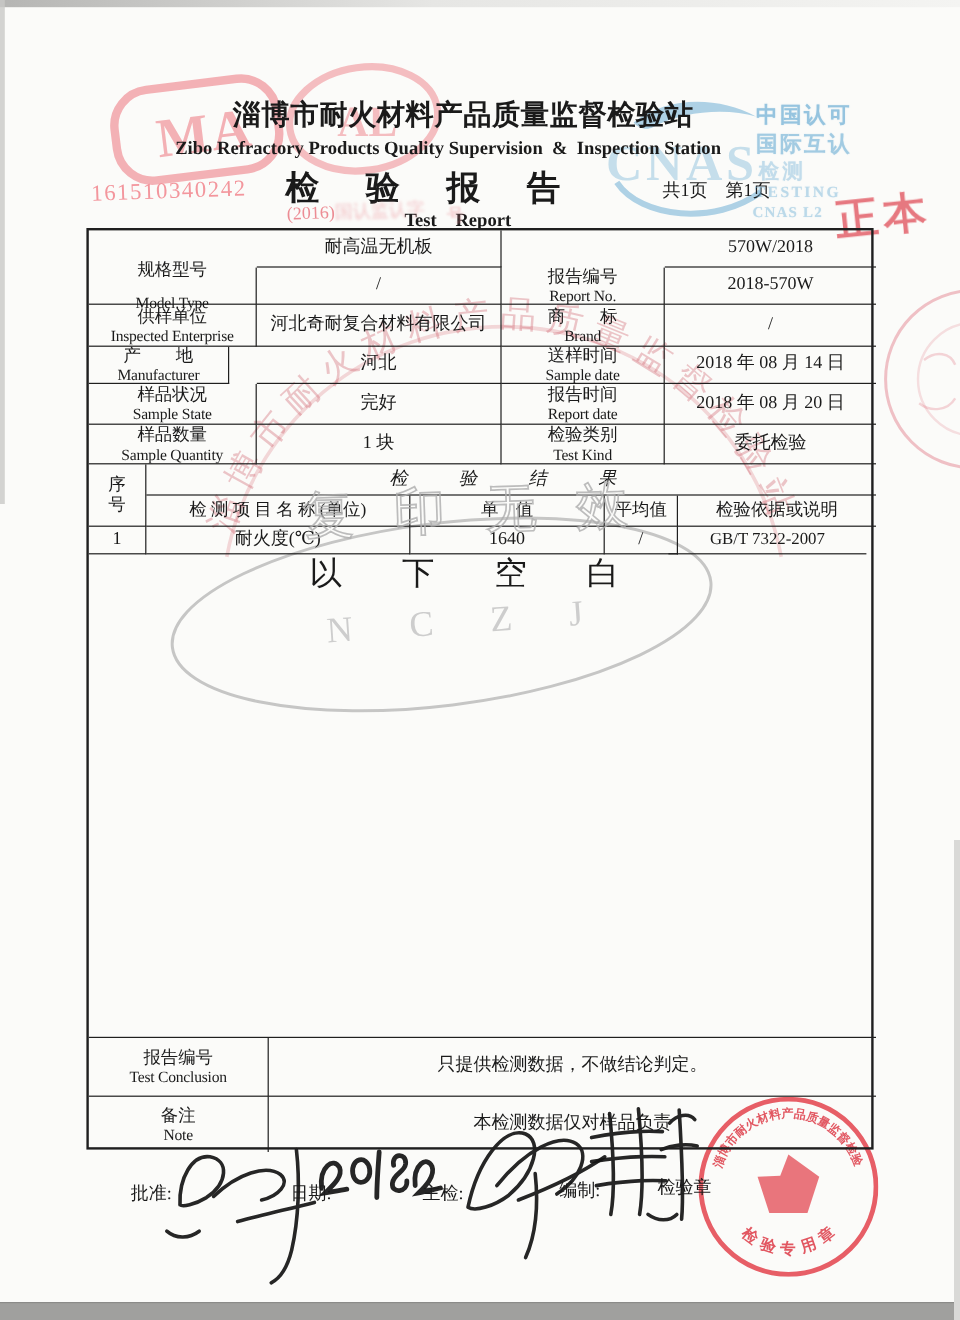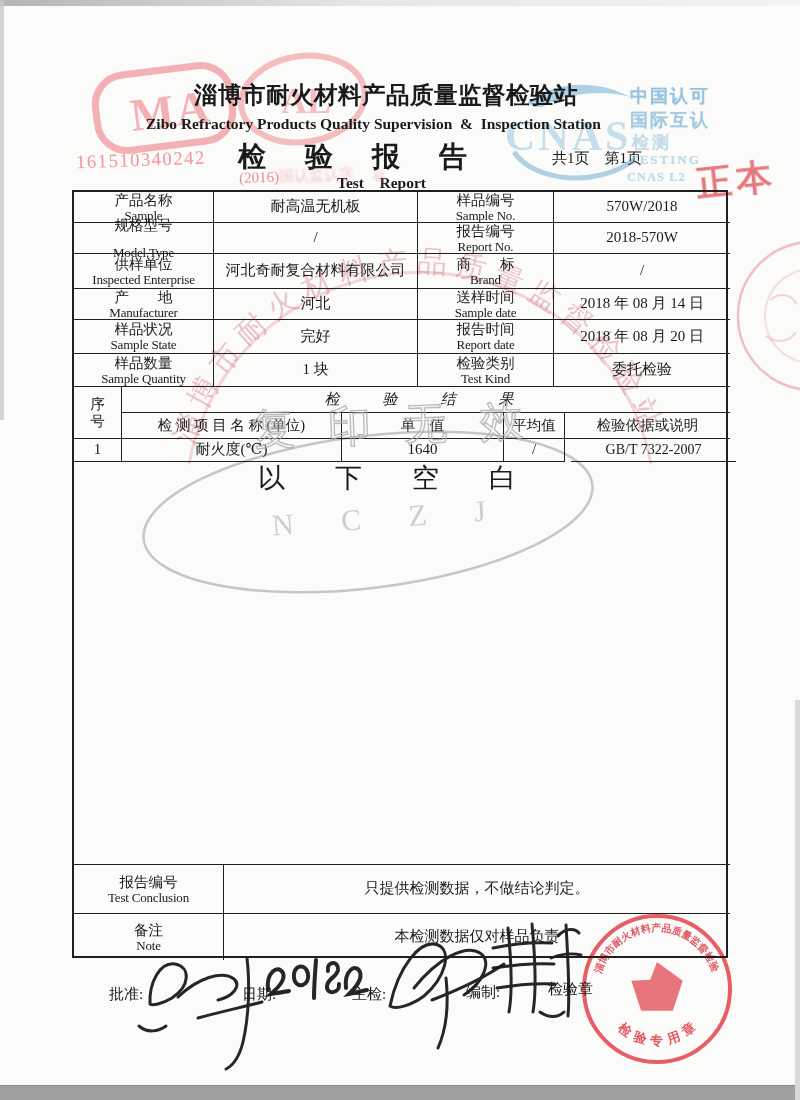--- a/index.html
+++ b/index.html
@@ -151,30 +151,22 @@
   <div class="abs original-mark">正本</div>
 
   <div class="abs cnas-line" style="left:630px;top:84px;font-size:18px;letter-spacing:2px;opacity:.8;">中国认可</div>
   <div class="abs cnas-line" style="left:630px;top:108px;font-size:18px;letter-spacing:2px;opacity:.7;">国际互认</div>
   <div class="abs cnas-line" style="left:632px;top:131px;font-size:17px;letter-spacing:3px;opacity:.45;">检测</div>
   <div class="abs cnas-line" style="left:629px;top:152px;font-size:13px;letter-spacing:2px;opacity:.5;">TESTING</div>
   <div class="abs cnas-line" style="left:627px;top:170px;font-size:12.5px;letter-spacing:1px;opacity:.5;">CNAS L2</div>
 
   <div class="abs tbl">
 
-    <div class="cell bR bB" style="left:0;top:0;width:140px;height:31px;">
-        <span class="cn">产品名称</span>
-        <span class="en">Sample</span>
-      </div>
     <div class="cell bR bB" style="left:140px;top:0;width:204px;height:31px;">
         <span class="val">耐高温无机板</span>
-      </div>
-    <div class="cell bR bB" style="left:344px;top:0;width:136px;height:31px;">
-        <span class="cn">样品编号</span>
-        <span class="en">Sample No.</span>
       </div>
     <div class="cell bB" style="left:480px;top:0;width:176px;height:31px;">
         <span class="val">570W/2018</span>
       </div>
 
     <div class="cell bR bB" style="left:0;top:31px;width:140px;height:31px;gap:12px;">
         <span class="cn">规格型号</span>
         <span class="en">Model.Type</span>
       </div>
     <div class="cell bR bB" style="left:140px;top:31px;width:204px;height:31px;">
@@ -196,21 +188,21 @@
         <span class="val">河北奇耐复合材料有限公司</span>
       </div>
     <div class="cell bR bB" style="left:344px;top:62px;width:136px;height:35px;">
         <span class="cn">商　　标</span>
         <span class="en">Brand</span>
       </div>
     <div class="cell bB" style="left:480px;top:62px;width:176px;height:35px;">
         <span class="val">/</span>
       </div>
 
-    <div class="cell bR bB" style="left:0;top:97px;width:140px;height:31px;">
+    <div class="cell bR bB" style="left:0;top:97px;width:117px;height:31px;">
         <span class="cn">产　　地</span>
         <span class="en">Manufacturer</span>
       </div>
     <div class="cell bR bB" style="left:140px;top:97px;width:204px;height:31px;">
         <span class="val">河北</span>
       </div>
     <div class="cell bR bB" style="left:344px;top:97px;width:136px;height:31px;">
         <span class="cn">送样时间</span>
         <span class="en">Sample date</span>
       </div>
@@ -273,21 +265,21 @@
       </div>
     <div class="cell bR bB" style="left:48px;top:247px;width:220px;height:23px;">
         <span class="val">耐火度(℃)</span>
       </div>
     <div class="cell bR bB" style="left:268px;top:247px;width:162px;height:23px;">
         <span class="val">1640</span>
       </div>
     <div class="cell bR bB" style="left:430px;top:247px;width:61px;height:23px;">
         <span class="val">/</span>
       </div>
-    <div class="cell bB" style="left:497px;top:247px;width:165px;height:23px;text-align:right;">
+    <div class="cell bB" style="left:483px;top:247px;width:165px;height:23px;text-align:right;">
         <span class="val" style="font-size:14px;">GB/T 7322-2007</span>
       </div>
 
     <div class="cell bB" style="left:0;top:270px;width:656px;height:403px;"></div>
 
     <div class="cell bR bB" style="left:0;top:673px;width:150px;height:49px;">
         <span class="cn">报告编号</span>
         <span class="en">Test Conclusion</span>
       </div>
     <div class="cell bR" style="left:0;top:722px;width:150px;height:46px;">

